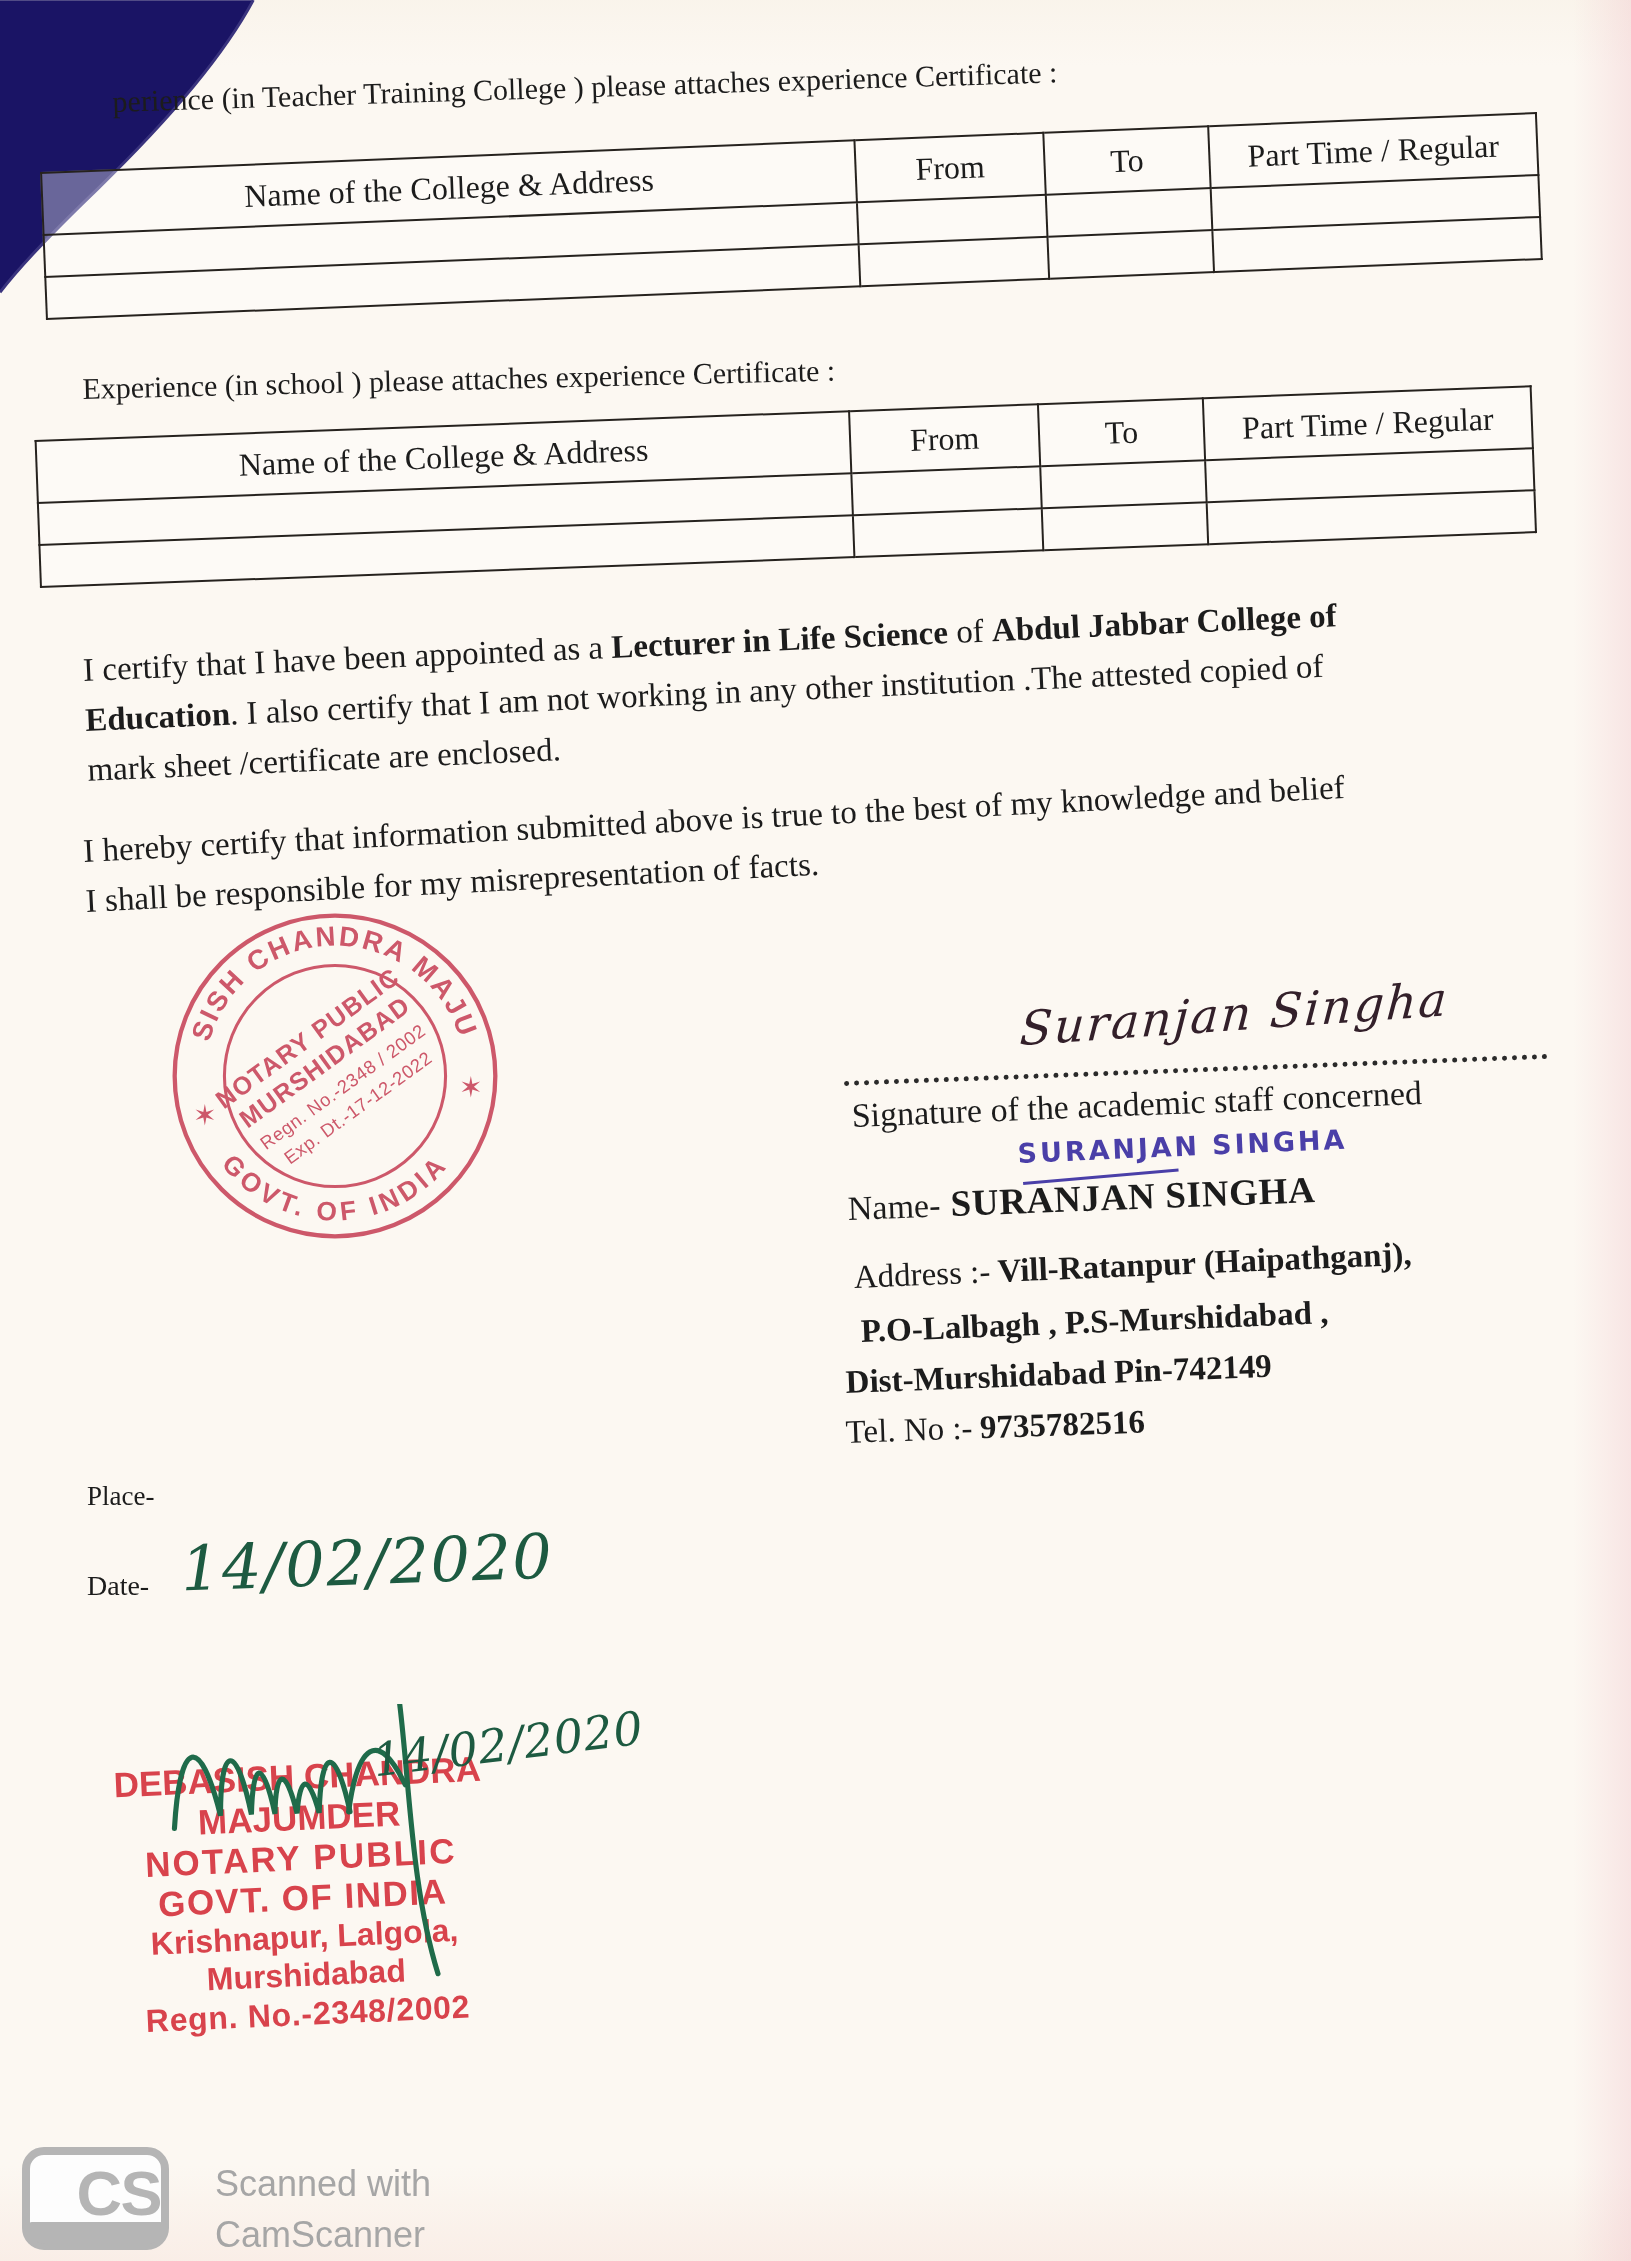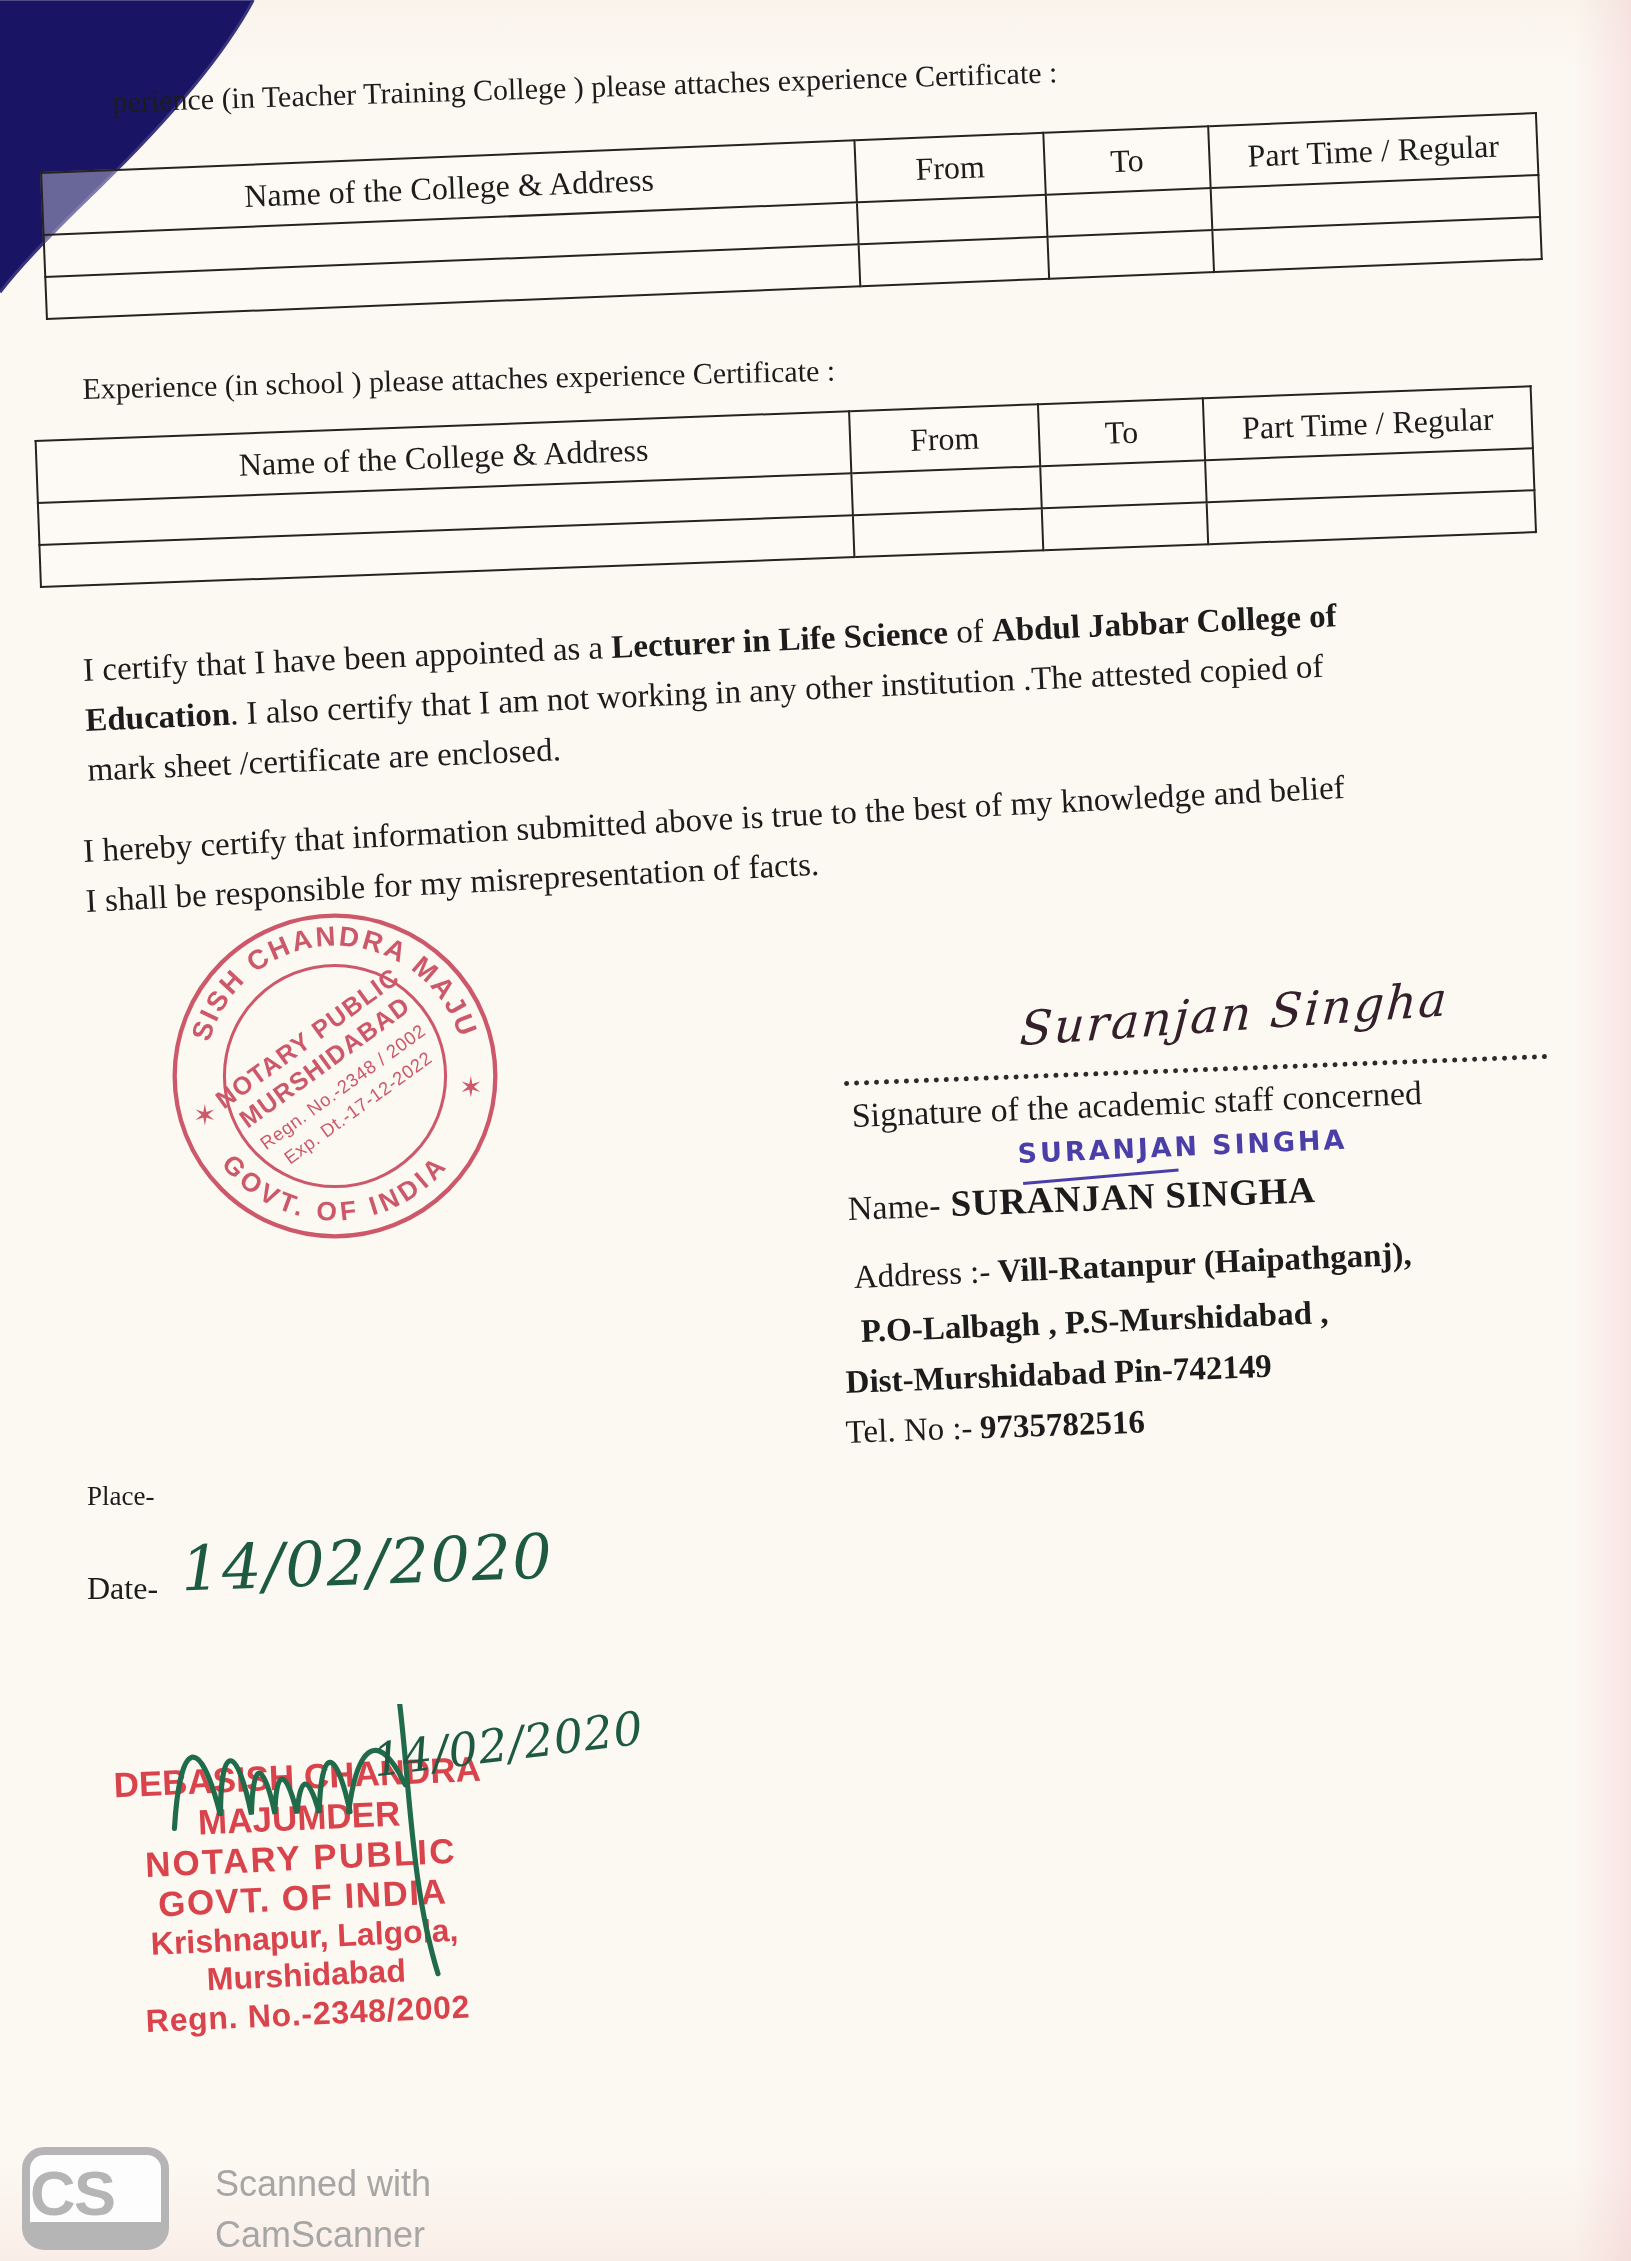--- a/index.html
+++ b/index.html
@@ -52,39 +52,39 @@
   .addr{transform-origin:left top;white-space:nowrap;font-size:33px;}
   .addr .label{font-weight:normal;}
   .addr .value{font-weight:bold;margin-left:7.4px;}
   .addr.bold{font-weight:bold;}
   #addr1{left:853px;top:1259px;transform:rotate(-2.4deg);}
   #addr2{left:860px;top:1313px;transform:rotate(-2.3deg);}
   #addr3{left:845px;top:1364px;transform:rotate(-2.2deg);}
   #addr4{left:845px;top:1414px;transform:rotate(-2.0deg);}
   
   #place-label{left:87px;top:1481px;font-size:27px;}
-  #date-label{left:87px;top:1570px;font-size:32px;}
+  #date-label{left:87px;top:1570px;font-size:28px;}
   #date-value{left:181px;top:1526px;font-size:62px;font-style:italic;
     font-family:"DejaVu Serif", serif;color:#1d5a41;transform:rotate(-2deg);letter-spacing:1.5px;}
   
   #notary-stamp{left:76px;top:1766px;width:441px;text-align:center;color:#d6343e;
     font-family:"Liberation Sans", sans-serif;font-weight:bold;transform:rotate(-2.6deg);
     transform-origin:left top;opacity:0.92;}
   #notary-stamp .l1{font-size:35px;line-height:41px;letter-spacing:0px;}
   #notary-stamp .l2{font-size:35px;line-height:40px;letter-spacing:2.2px;}
   #notary-stamp .l3{font-size:35px;line-height:40px;letter-spacing:1.5px;}
   #notary-stamp .l4{font-size:32px;line-height:38px;}
   #notary-stamp .l5{font-size:32px;line-height:40px;letter-spacing:0.7px;}
   #scrawl{left:168px;top:1704px;}
   #notary-date{left:372px;top:1717px;font-size:46px;font-style:italic;
     font-family:"DejaVu Serif", serif;color:#1d5a41;transform:rotate(-7deg);letter-spacing:0.7px;}
   
   #cs-logo{left:22px;top:2147px;width:131px;height:87px;border:8px solid #b5b5b5;
     border-radius:22px;background:#fdfdfd;}
-  #cs-logo .cs-text{position:absolute;left:0;right:0;top:1.5px;text-align:left;
+  #cs-logo .cs-text{position:absolute;left:0;right:0;top:1.5px;text-align:right;
     font-family:"Liberation Sans", sans-serif;font-weight:bold;font-size:63px;color:#b5b5b5;letter-spacing:-1.5px;}
   #cs-logo .cs-band{position:absolute;left:-1.5px;right:-1.5px;bottom:-2.2px;height:22px;
     background:#b5b5b5;border-radius:2.9px 2.9px 16px 16px;}
   .footer-text{font-family:"Liberation Sans", sans-serif;color:#a6a6a6;font-size:36px;line-height:53px;white-space:nowrap;}
   #footer1{left:215px;top:2157px;}
   #footer2{left:215px;top:2208px;}
 </style>
 </head>
 <body>
 

